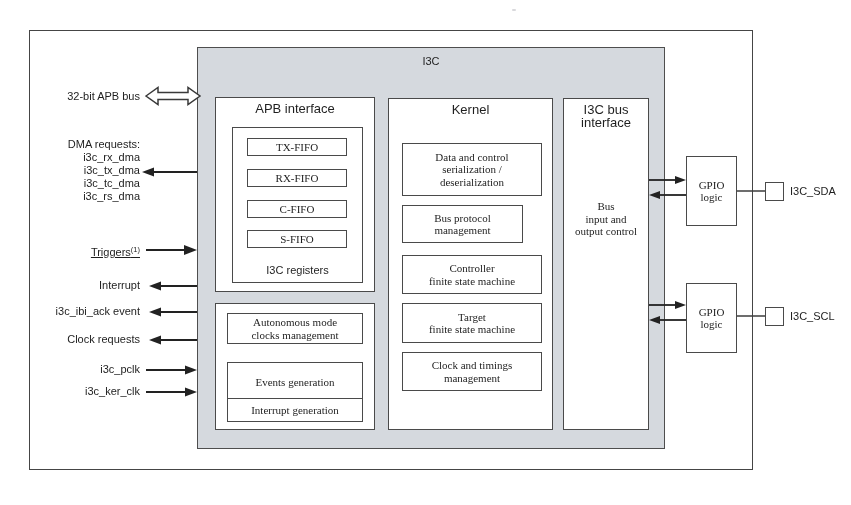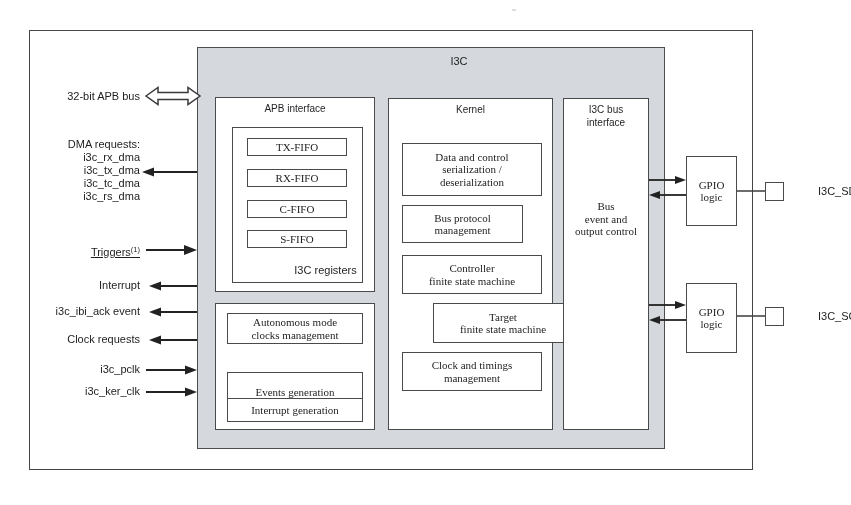--- a/index.html
+++ b/index.html
@@ -1,24 +1,24 @@
 <!DOCTYPE html>
 <html><head>
 <meta charset="utf-8">
 <style>
   html,body{margin:0;padding:0;background:#ffffff;}
   .canvas{position:relative;width:851px;height:505px;background:#ffffff;overflow:hidden;
           font-family:"Liberation Sans",sans-serif;color:#1f1f1f;}
   .abs{position:absolute;}
-  .label{font-size:11px;line-height:13px;color:#1e1e1e;white-space:nowrap;padding-left:28px;}
+  .label{font-size:11px;line-height:13px;color:#1e1e1e;white-space:nowrap;}
   .box{border:1.5px solid #4a4a4a;background:#ffffff;box-sizing:border-box;}
   .center{display:flex;align-items:center;justify-content:center;text-align:center;}
   .pre{white-space:pre-line;}
   .boxtext{font-size:11px;line-height:12.5px;color:#1e1e1e;font-family:Liberation Serif, serif;}
-  .btitle{position:absolute;left:0;right:0;top:5px;text-align:center;font-size:10px;line-height:12.5px;}
+  .btitle{position:absolute;left:0;right:0;top:5px;text-align:center;font-size:13px;line-height:12.5px;}
   .rblock{text-align:right;}
   sup{font-size:7.5px;vertical-align:4px;}
   svg{pointer-events:none;}
 </style>
 </head>
 <body>
 
 <div class="canvas">
 
   <div class="abs" style="left:512px;top:9px;width:4px;height:2px;background:#c9c9cd;border-radius:2px;opacity:.7;"></div>
@@ -54,43 +54,43 @@
   <div class="abs box" style="left:232px;top:127px;width:131px;height:156px;"></div>
   <div class="abs box center boxtext" style="left:247px;top:138px;width:100px;height:18px;">TX-FIFO</div>
   <div class="abs box center boxtext" style="left:247px;top:169px;width:100px;height:18px;">RX-FIFO</div>
   <div class="abs box center boxtext" style="left:247px;top:200px;width:100px;height:18px;">C-FIFO</div>
   <div class="abs box center boxtext" style="left:247px;top:230px;width:100px;height:18px;">S-FIFO</div>
   <div class="abs label" style="left:232px;top:264px;width:131px;text-align:center;">I3C registers</div>
 
   <div class="abs box" style="left:215px;top:303px;width:160px;height:127px;"></div>
   <div class="abs box center boxtext pre" style="left:227px;top:313px;width:136px;height:31px;">Autonomous mode
 clocks management</div>
-  <div class="abs box center boxtext" style="left:227px;top:372px;width:136px;height:40px;">Events generation</div>
+  <div class="abs box center boxtext" style="left:227px;top:362px;width:136px;height:40px;">Events generation</div>
   <div class="abs box center boxtext" style="left:227px;top:398px;width:136px;height:24px;">Interrupt generation</div>
 
   <div class="abs box" style="left:388px;top:98px;width:165px;height:332px;">
     <div class="btitle">Kernel</div>
   </div>
   <div class="abs box center boxtext pre" style="left:402px;top:143px;width:140px;height:53px;">Data and control
 serialization /
 deserialization</div>
   <div class="abs box center boxtext pre" style="left:402px;top:205px;width:121px;height:38px;">Bus protocol
 management</div>
   <div class="abs box center boxtext pre" style="left:402px;top:255px;width:140px;height:39px;">Controller
 finite state machine</div>
-  <div class="abs box center boxtext pre" style="left:402px;top:303px;width:140px;height:40px;margin-left:31px;">Target
+  <div class="abs box center boxtext pre" style="left:402px;top:303px;width:140px;height:40px;">Target
 finite state machine</div>
   <div class="abs box center boxtext pre" style="left:402px;top:352px;width:140px;height:39px;">Clock and timings
 management</div>
 
   <div class="abs box" style="left:563px;top:98px;width:86px;height:332px;">
     <div class="btitle pre">I3C bus
 interface</div>
     <div class="abs boxtext pre" style="left:0;right:0;top:101px;text-align:center;">Bus
-event and
+input and
 output control</div>
   </div>
 
   <div class="abs box center boxtext pre" style="left:686px;top:156px;width:51px;height:70px;">GPIO
 logic</div>
   <div class="abs box center boxtext pre" style="left:686px;top:283px;width:51px;height:70px;">GPIO
 logic</div>
 
   <div class="abs box" style="left:765px;top:182px;width:19px;height:19px;"></div>
   <div class="abs box" style="left:765px;top:307px;width:19px;height:19px;"></div>

